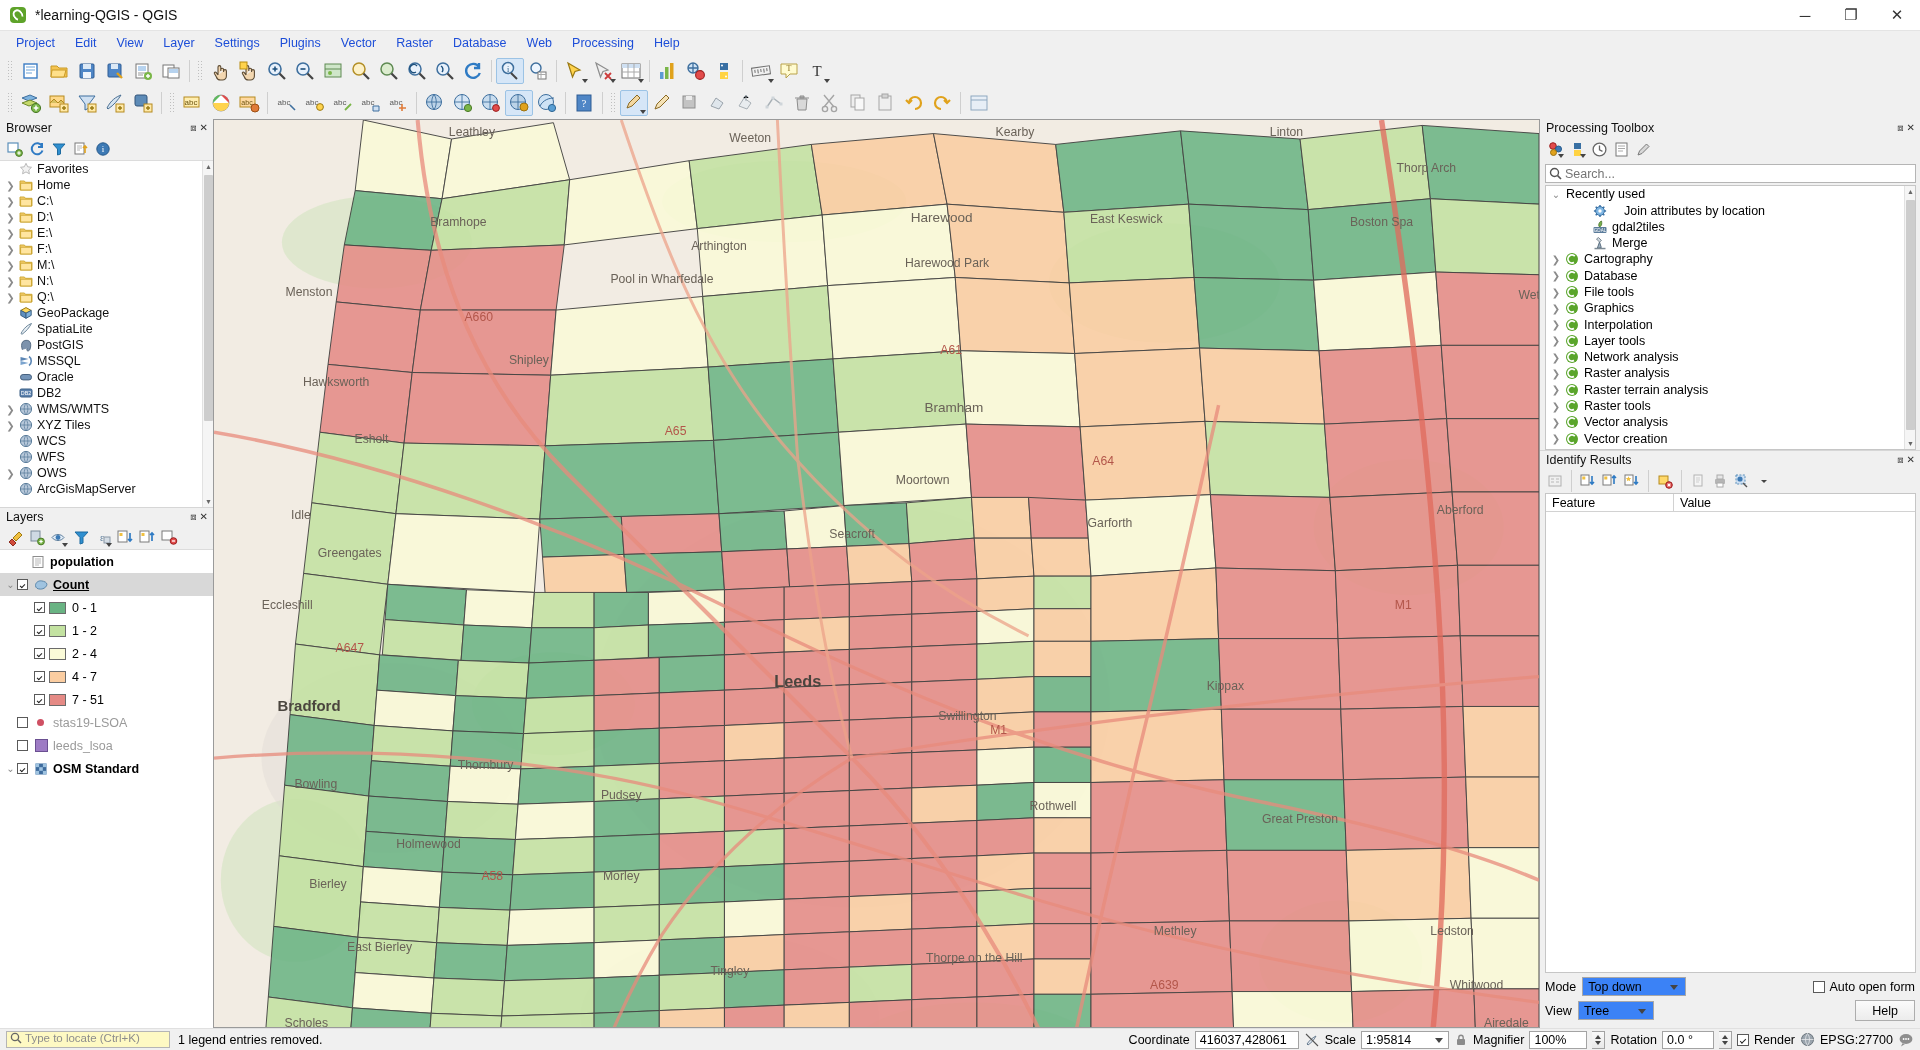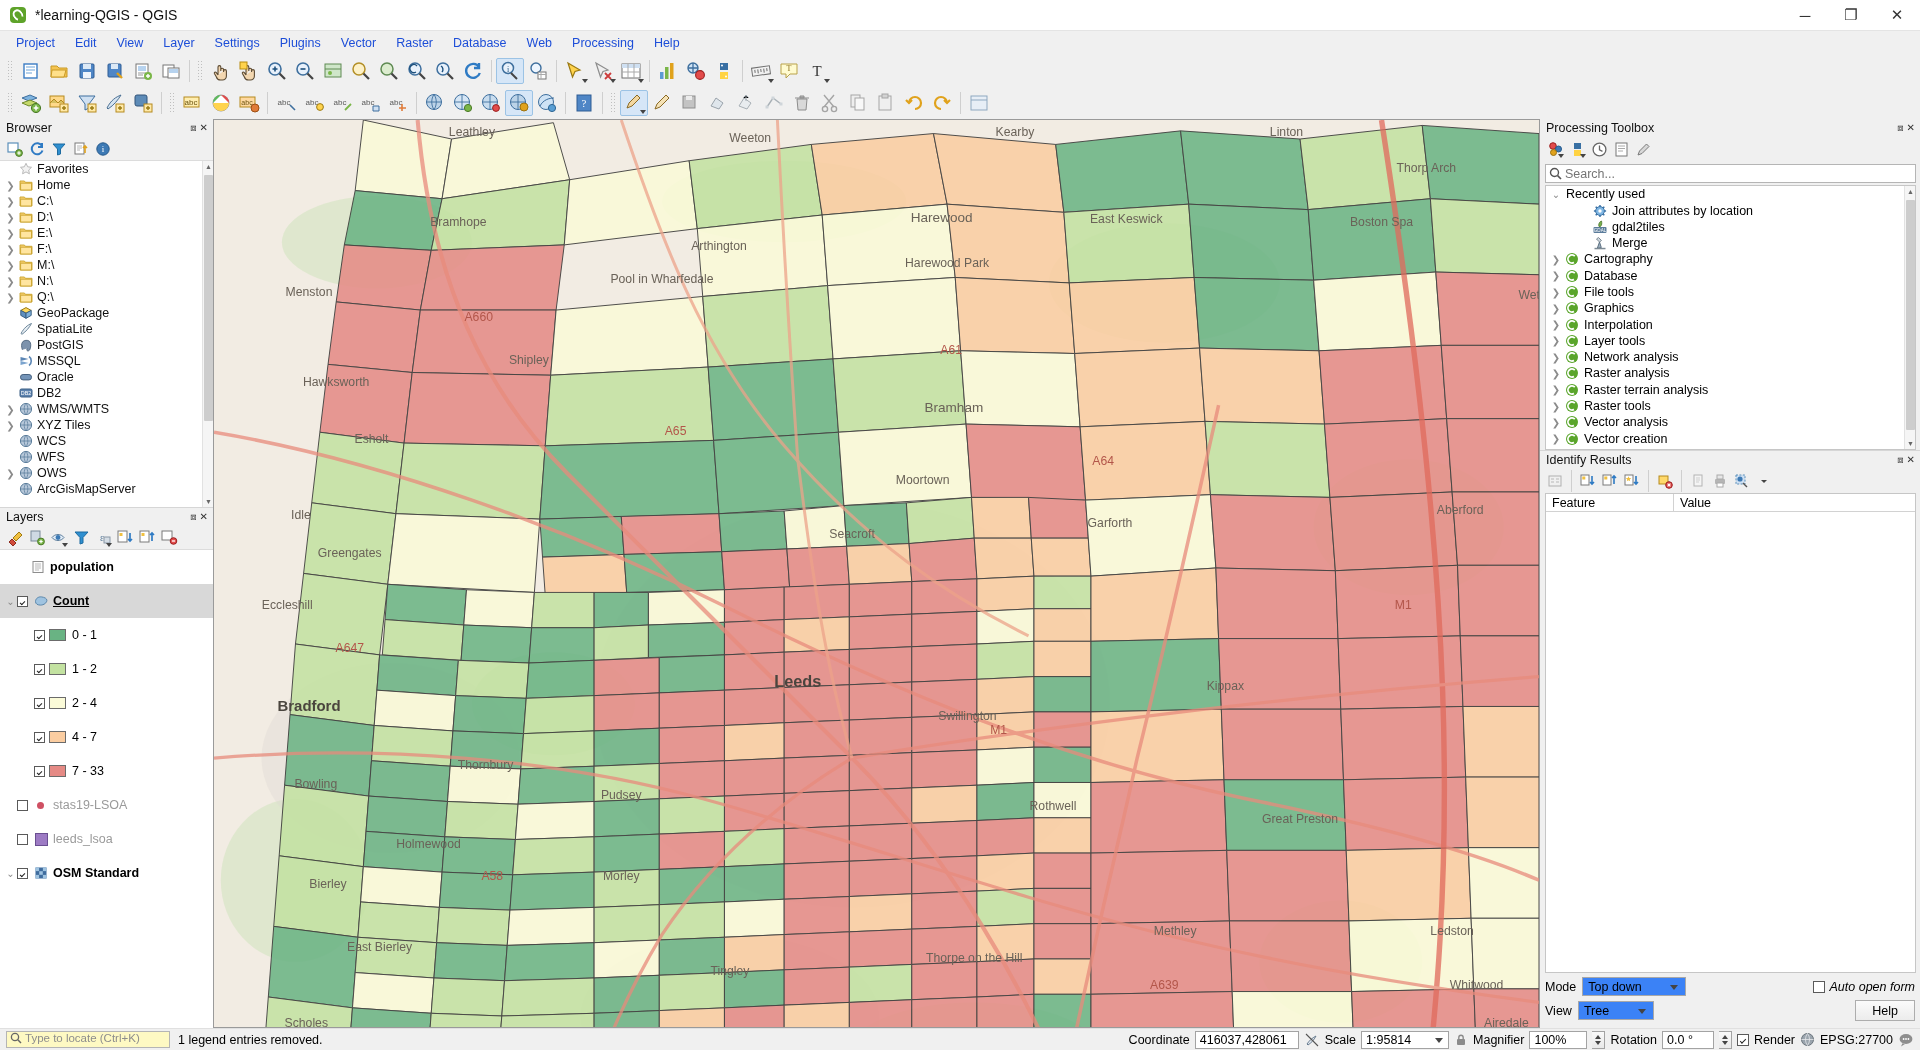--- a/index.html
+++ b/index.html
@@ -71,21 +71,21 @@
   .tnode .ico { width:17px; flex:0 0 17px; display:flex;align-items:center;justify-content:center; }
   .tnode .lbl { margin-left:3px; color:#111; }
 
   .vscroll {
     position:absolute; right:0; top:0; bottom:0; width:11px; background:#f5f5f5; border-left:1px solid #e2e2e2;
   }
   .vscroll .thumb { position:absolute; left:1px; width:9px; background:#cdcdcd; border-radius:1px;}
   .vscroll .ar { position:absolute;left:0;width:11px;height:11px;display:flex;align-items:center;justify-content:center;font-size:7px;color:#666;}
 
   
-  .lyr { height:34px; display:flex; align-items:center; padding-left:4px; white-space:nowrap; font-size:12.5px;}
+  .lyr { height:23px; display:flex; align-items:center; padding-left:4px; white-space:nowrap; font-size:12.5px;}
   .lyr.sel { background:#d8d8d8; }
   .chk { width:11px;height:11px;border:1px solid #5a5a5a;background:#fff;margin-right:4px;flex:0 0 11px;position:relative;}
   .chk.on::after { content:""; position:absolute; left:2px; top:4px; width:4px;height:2px;
      border-left:1.6px solid #222;border-bottom:1.6px solid #222; transform:rotate(-45deg);}
   .swatch { width:17px;height:12px;border:1px solid #6b6b6b; margin-right:6px;flex:0 0 17px;}
   .dot { width:7px;height:7px;border-radius:50%; margin:0 9px 0 5px; flex:0 0 7px;}
   .bold { font-weight:bold; }
   .uline { text-decoration:underline; }
   .grey { color:#9a9a9a; }
 
@@ -954,21 +954,21 @@
             <div class="lyr">
               <span class="exp" style="width: 30px; flex: 0 0 30px; text-align: center; color: rgb(139, 139, 139); font-size: 10px;"></span>
               <span class="chk on"></span>
               <span class="swatch" style="background: rgb(251, 205, 161);"></span>
               <span>4 - 7</span>
             </div>
             <div class="lyr">
               <span class="exp" style="width: 30px; flex: 0 0 30px; text-align: center; color: rgb(139, 139, 139); font-size: 10px;"></span>
               <span class="chk on"></span>
               <span class="swatch" style="background: rgb(229, 138, 133);"></span>
-              <span>7 - 33</span>
+              <span>7 - 51</span>
             </div>
             <div class="lyr">
               <span class="exp" style="width: 13px; flex: 0 0 13px; text-align: center; color: rgb(139, 139, 139); font-size: 10px;"></span>
               <span class="chk"></span>
               <span class="dot" style="background: rgb(207, 80, 99);"></span>
               <span class="grey">stas19-LSOA</span>
             </div>
             <div class="lyr">
               <span class="exp" style="width: 13px; flex: 0 0 13px; text-align: center; color: rgb(139, 139, 139); font-size: 10px;"></span>
               <span class="chk"></span>
@@ -1477,21 +1477,21 @@
               <span class="exp"></span>
               <span class="qico">
                 <svg width="14" height="14" viewBox="0 0 14 14">
                   <circle cx="7" cy="7" r="4.4" fill="#7fb6e3" stroke="#3c72a5"></circle>
                   <circle cx="7" cy="7" r="1.7" fill="#fff"></circle>
                   <g stroke="#3c72a5" stroke-width="1.5">
                     <path d="M7 .9v2M7 11.1v2M.9 7h2M11.1 7h2M2.7 2.7l1.4 1.4M9.9 9.9l1.4 1.4M11.3 2.7L9.9 4.1M4.1 9.9l-1.4 1.4"></path>
                   </g>
                 </svg>
               </span>
-              <span style="margin-left: 3px;">Join attributes by location</span>
+              <span style="margin-left: 15px;">Join attributes by location</span>
             </div>
             <div class="pnode" style="padding-left: 31px;">
               <span class="exp"></span>
               <span class="qico">
                 <svg width="14" height="14" viewBox="0 0 14 14">
                   <rect x="0.5" y="7" width="13" height="6" rx="1" fill="#5b7c9b"></rect>
                   <text x="7" y="11.8" font-size="4.6" text-anchor="middle" fill="#fff" font-family="sans-serif">GDAL</text>
                   <path d="M6 6.5c-1-2 .5-5 2.5-5.5.5 2 .5 4-1 5.5z" fill="#78b04d" stroke="#3f6b24" stroke-width=".7"></path>
                 </svg>
               </span>
@@ -1737,21 +1737,21 @@
             <div class="c2">Value</div>
           </div>
         </div>
         <div class="idfoot">
           <div class="frow">
             <span>Mode</span>
             <div class="combo" style="width:104px;">
               <span>Top down</span>
               <div class="cv"></div>
             </div>
-            <div style="margin-left:auto; display:flex; align-items:center; gap:5px;font-style:italic;">
+            <div style="margin-left:auto; display:flex; align-items:center; gap:5px;">
               <div class="sbchk"></div>
               <span>Auto open form</span>
             </div>
           </div>
           <div class="frow">
             <span>View</span>
             <div class="combo" style="width:76px;">
               <span>Tree</span>
               <div class="cv"></div>
             </div>

